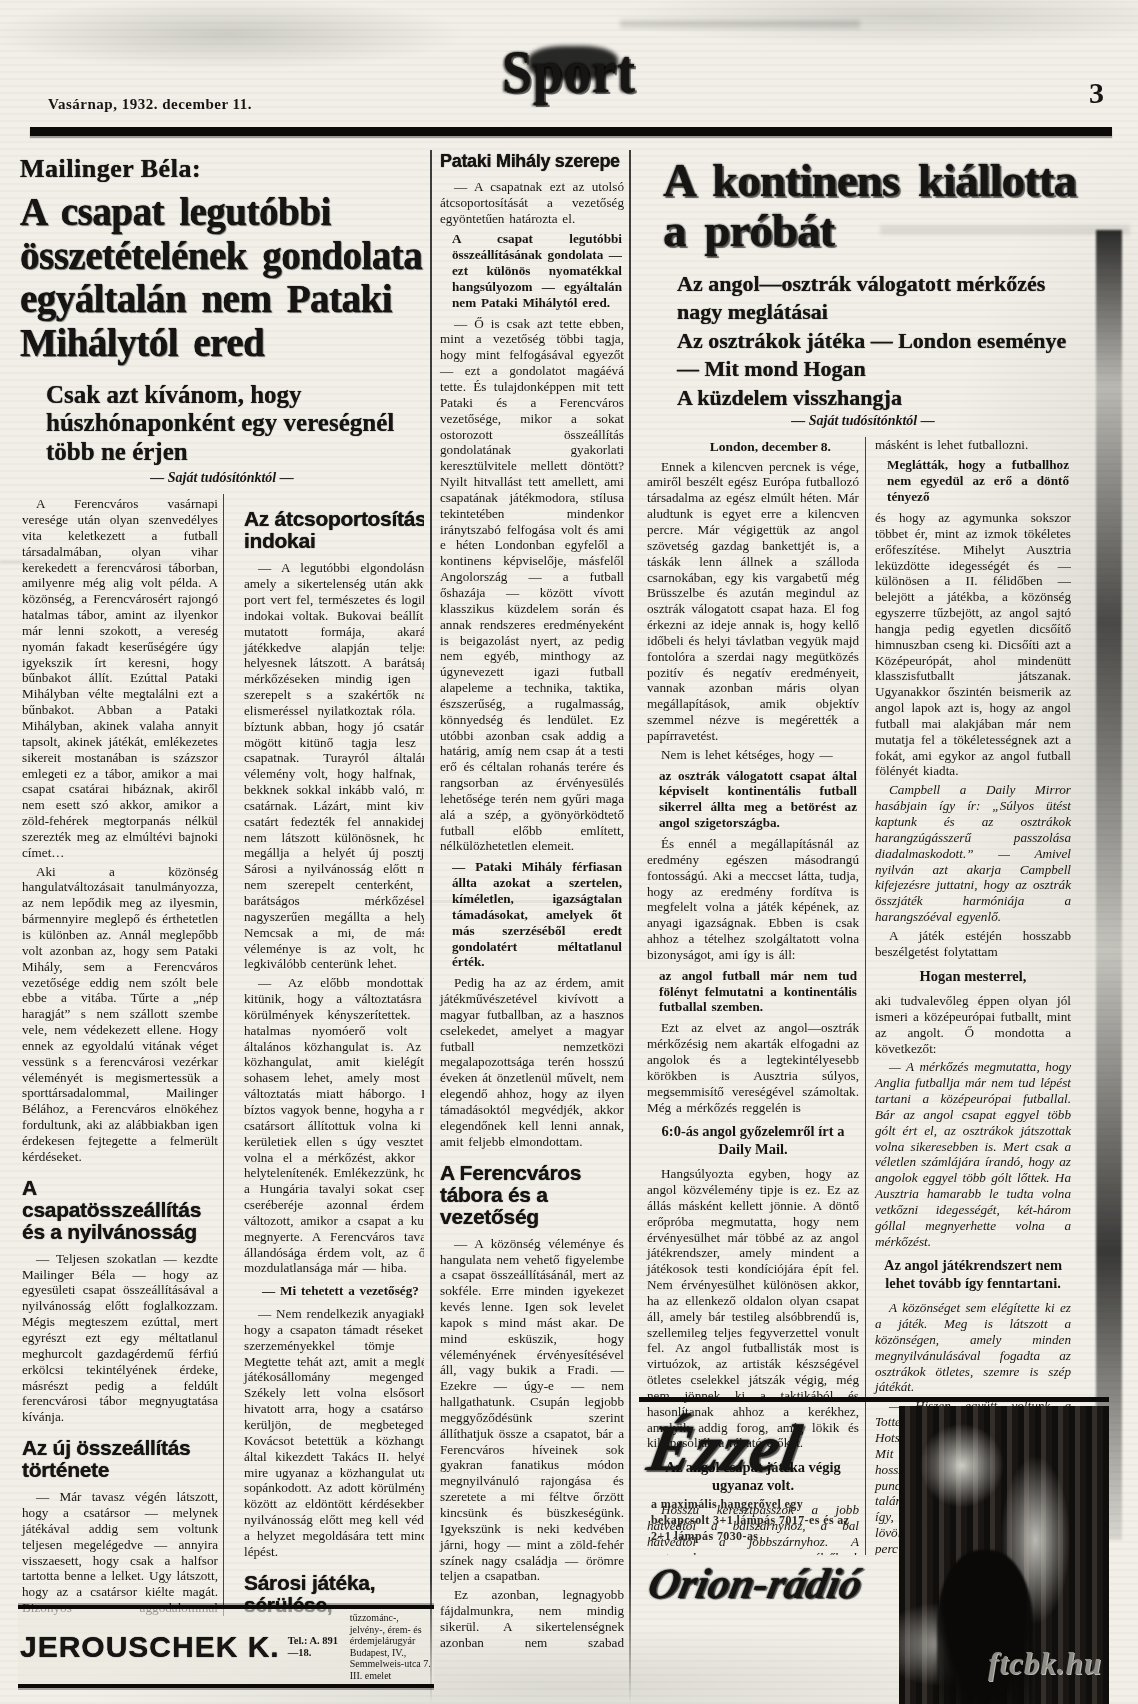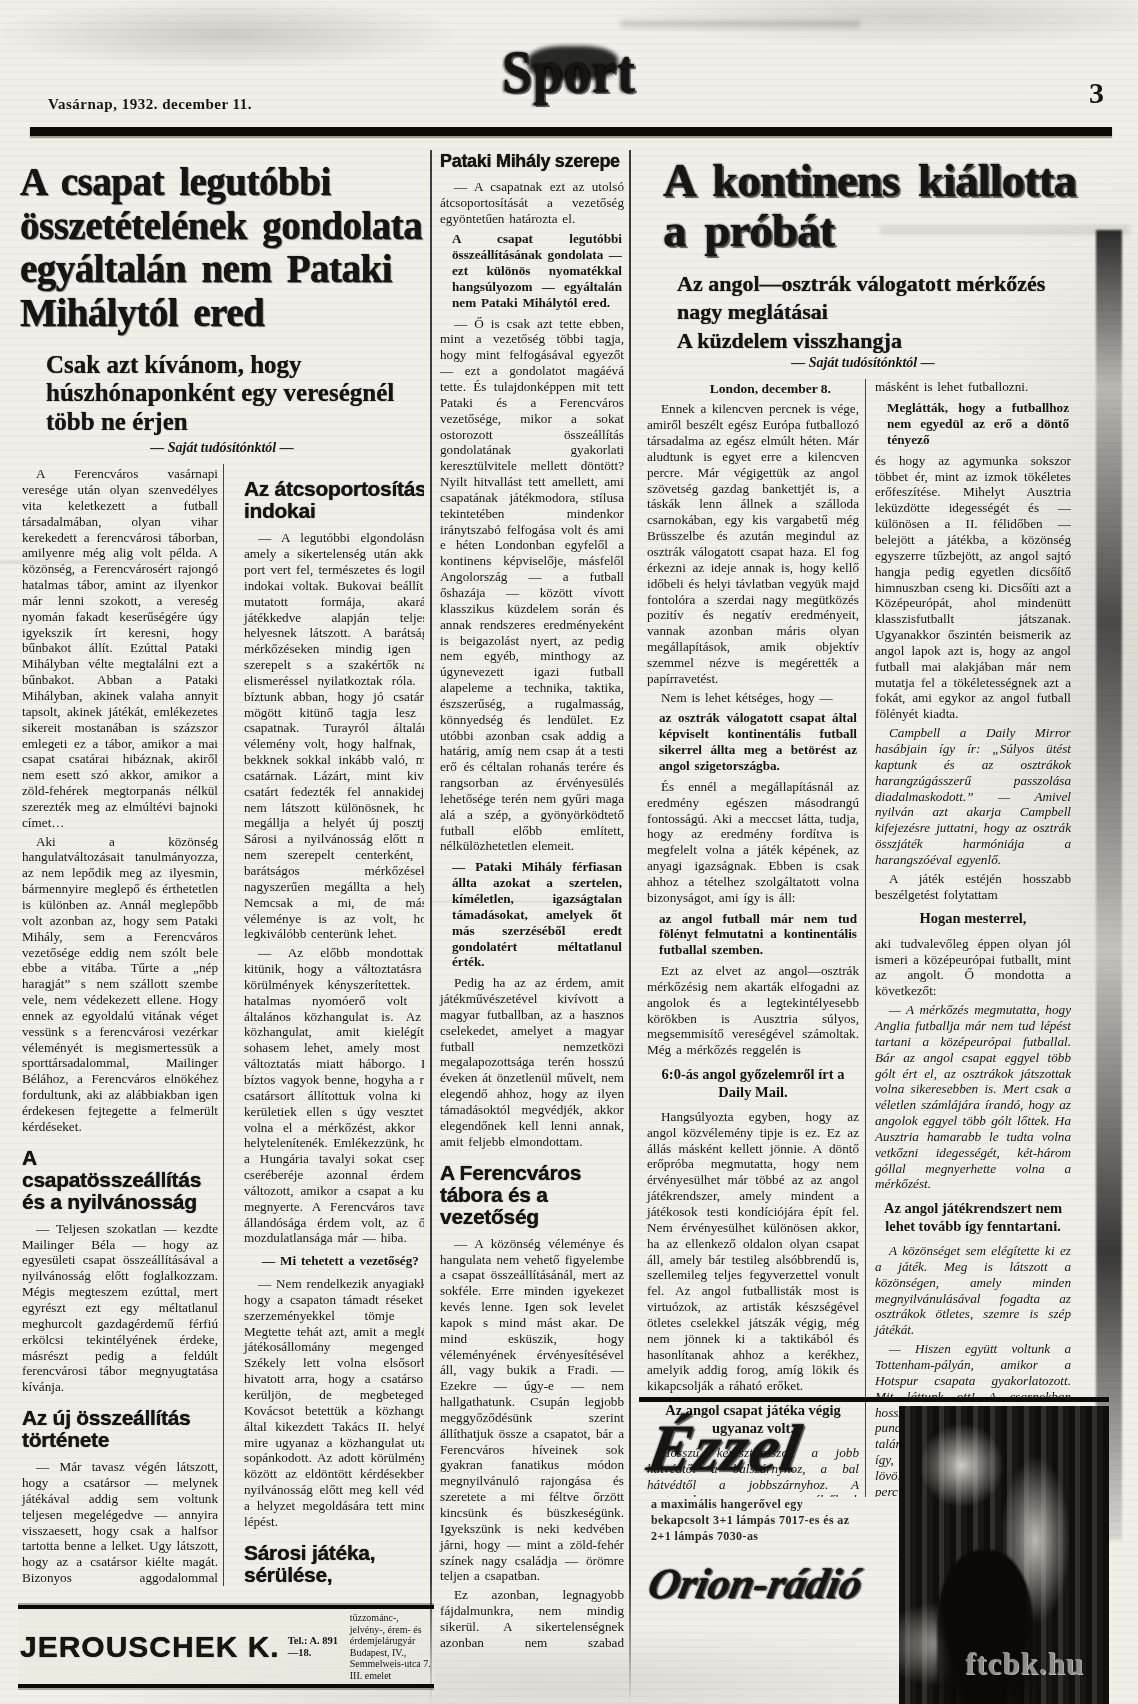--- a/index.html
+++ b/index.html
@@ -76,21 +76,21 @@
     text-shadow:0 0 2px #000,2px 1px 1px rgba(0,0,0,.6);}
   .oad-img{flex:1;margin-top:4px;position:relative;overflow:hidden;
     background:
       radial-gradient(circle 60px at 30% 20%, rgba(250,248,240,.8), transparent 70%),
       radial-gradient(ellipse 50px 120px at 65% 45%, rgba(245,243,235,.75), transparent 70%),
       radial-gradient(ellipse 90px 60px at 20% 80%, rgba(240,238,230,.6), transparent 70%),
       repeating-linear-gradient(90deg, rgba(15,14,12,.9) 0 6px, rgba(60,55,50,.75) 6px 11px, rgba(25,22,20,.92) 11px 17px),
       #14120f;}
   .oad-img::after{content:"";position:absolute;left:18%;bottom:-10px;width:46%;height:55%;
     background:radial-gradient(ellipse at 50% 30%, #0a0908 60%, rgba(10,9,8,.4));border-radius:45% 45% 10% 10%;filter:blur(1px);}
-  .watermark{position:absolute;right:54px;bottom:22px;font-weight:bold;font-size:31px;
+  .watermark{position:absolute;right:36px;bottom:22px;font-style:italic;font-weight:bold;font-size:31px;
     color:#8e8d86;text-shadow:1px 1px 0 rgba(255,255,255,.7),0 0 2px rgba(60,60,60,.5);letter-spacing:1px;}
 </style>
 </head>
 <body>
 
 <div class="page">
 
   <div class="hdr-date">Vasárnap, 1932. december 11.</div>
   <div class="logo-blot"></div>
   <div class="hdr-logo">Sport</div>
@@ -99,20 +99,21 @@
 
   <div class="scanband"></div>
   <div class="noise" style="top:20px;left:620px;width:240px;height:8px;filter:blur(2px);"></div>
   <div class="noise" style="top:225px;left:880px;width:250px;height:10px;filter:blur(2px);opacity:.7;"></div>
   <div class="noise" style="top:560px;left:0;width:180px;height:4px;filter:blur(1px);opacity:.5;"></div>
   <div class="noise" style="top:900px;left:430px;width:160px;height:3px;opacity:.4;"></div>
 
   <div class="content">
 
     <div class="la-main">
+      <div class="la-kicker">Mailinger Béla:</div>
       <div class="la-headline">A csapat legutóbbi összetételének gondolata egyáltalán nem Pataki Mihálytól ered</div>
       <div class="la-deck">Csak azt kívánom, hogy húszhónaponként egy vereségnél több ne érjen</div>
       <div class="byline">— Saját tudósítónktól —</div>
       <div class="la-cols">
         <div class="la-col">
           <p class="bp">A Ferencváros vasárnapi veresége után olyan szenvedélyes vita keletkezett a futball társadalmában, olyan vihar kerekedett a ferencvárosi táborban, amilyenre még alig volt példa. A közönség, a Ferencvárosért rajongó hatalmas tábor, amint az ilyenkor már lenni szokott, a vereség nyomán fakadt keserűségére úgy igyekszik írt keresni, hogy bűnbakot állít. Ezúttal Pataki Mihályban vélte megtalálni ezt a bűnbakot. Abban a Pataki Mihályban, akinek valaha annyit tapsolt, akinek játékát, emlékezetes sikereit mostanában is százszor emlegeti ez a tábor, amikor a mai csapat csatárai hibáznak, akiről nem esett szó akkor, amikor a zöld-fehérek megtorpanás nélkül szerezték meg az elmúltévi bajnoki címet…</p>
           <p class="bp">Aki a közönség hangulatváltozásait tanulmányozza, az nem lepődik meg az ilyesmin, bármennyire meglepő és érthetetlen is különben az. Annál meglepőbb volt azonban az, hogy sem Pataki Mihály, sem a Ferencváros vezetősége eddig nem szólt bele ebbe a vitába. Tűrte a „nép haragját” s nem szállott szembe vele, nem védekezett ellene. Hogy ennek az egyoldalú vitának véget vessünk s a ferencvárosi vezérkar véleményét is megismertessük a sporttársadalommal, Mailinger Bélához, a Ferencváros elnökéhez fordultunk, aki az alábbiakban igen érdekesen fejtegette a felmerült kérdéseket.</p>
           <h3 class="sh">A csapatösszeállítás és a nyilvánosság</h3>
           <p class="bp">— Teljesen szokatlan — kezdte Mailinger Béla — hogy az egyesületi csapat összeállításával a nyilvánosság előtt foglalkozzam. Mégis megteszem ezúttal, mert egyrészt ezt egy méltatlanul meghurcolt gazdagérdemű férfiú erkölcsi tekintélyének érdeke, másrészt pedig a feldúlt ferencvárosi tábor megnyugtatása kívánja.</p>
           <h3 class="sh">Az új összeállítás története</h3>
@@ -154,20 +155,21 @@
 
     </div>
 
     <div class="col-rule"></div>
 
     <div class="ra">
       <div class="ra-head">
         <div class="ra-headline">A kontinens kiállotta a próbát</div>
         <div class="ra-deck">
           <div>Az angol—osztrák válogatott mérkőzés nagy meglátásai</div>
+          <div>Az osztrákok játéka — London eseménye — Mit mond Hogan</div>
           <div>A küzdelem visszhangja</div>
         </div>
         <div class="byline" style="width:400px;">— Saját tudósítónktól —</div>
       </div>
       <div class="ra-cols">
         <div class="ra-col1">
           <p class="dateline">London, december 8.</p>
           <p class="bp">Ennek a kilencven percnek is vége, amiről beszélt egész Európa futballozó társadalma az egész elmúlt héten. Már aludtunk is egyet erre a kilencven percre. Már végigettük az angol szövetség gazdag bankettjét is, a táskák lenn állnek a szálloda csarnokában, egy kis vargabetű még Brüsszelbe és azután megindul az osztrák válogatott csapat haza. El fog érkezni az ideje annak is, hogy kellő időbeli és helyi távlatban vegyük majd fontolóra a szerdai nagy megütközés pozitív és negatív eredményeit, vannak azonban máris olyan megállapítások, amik objektív szemmel nézve is megérették a papírravetést.</p>
           <p class="bp">Nem is lehet kétséges, hogy —</p>
           <p class="bp bb">az osztrák válogatott csapat által képviselt kontinentális futball sikerrel állta meg a betörést az angol szigetországba.</p>

